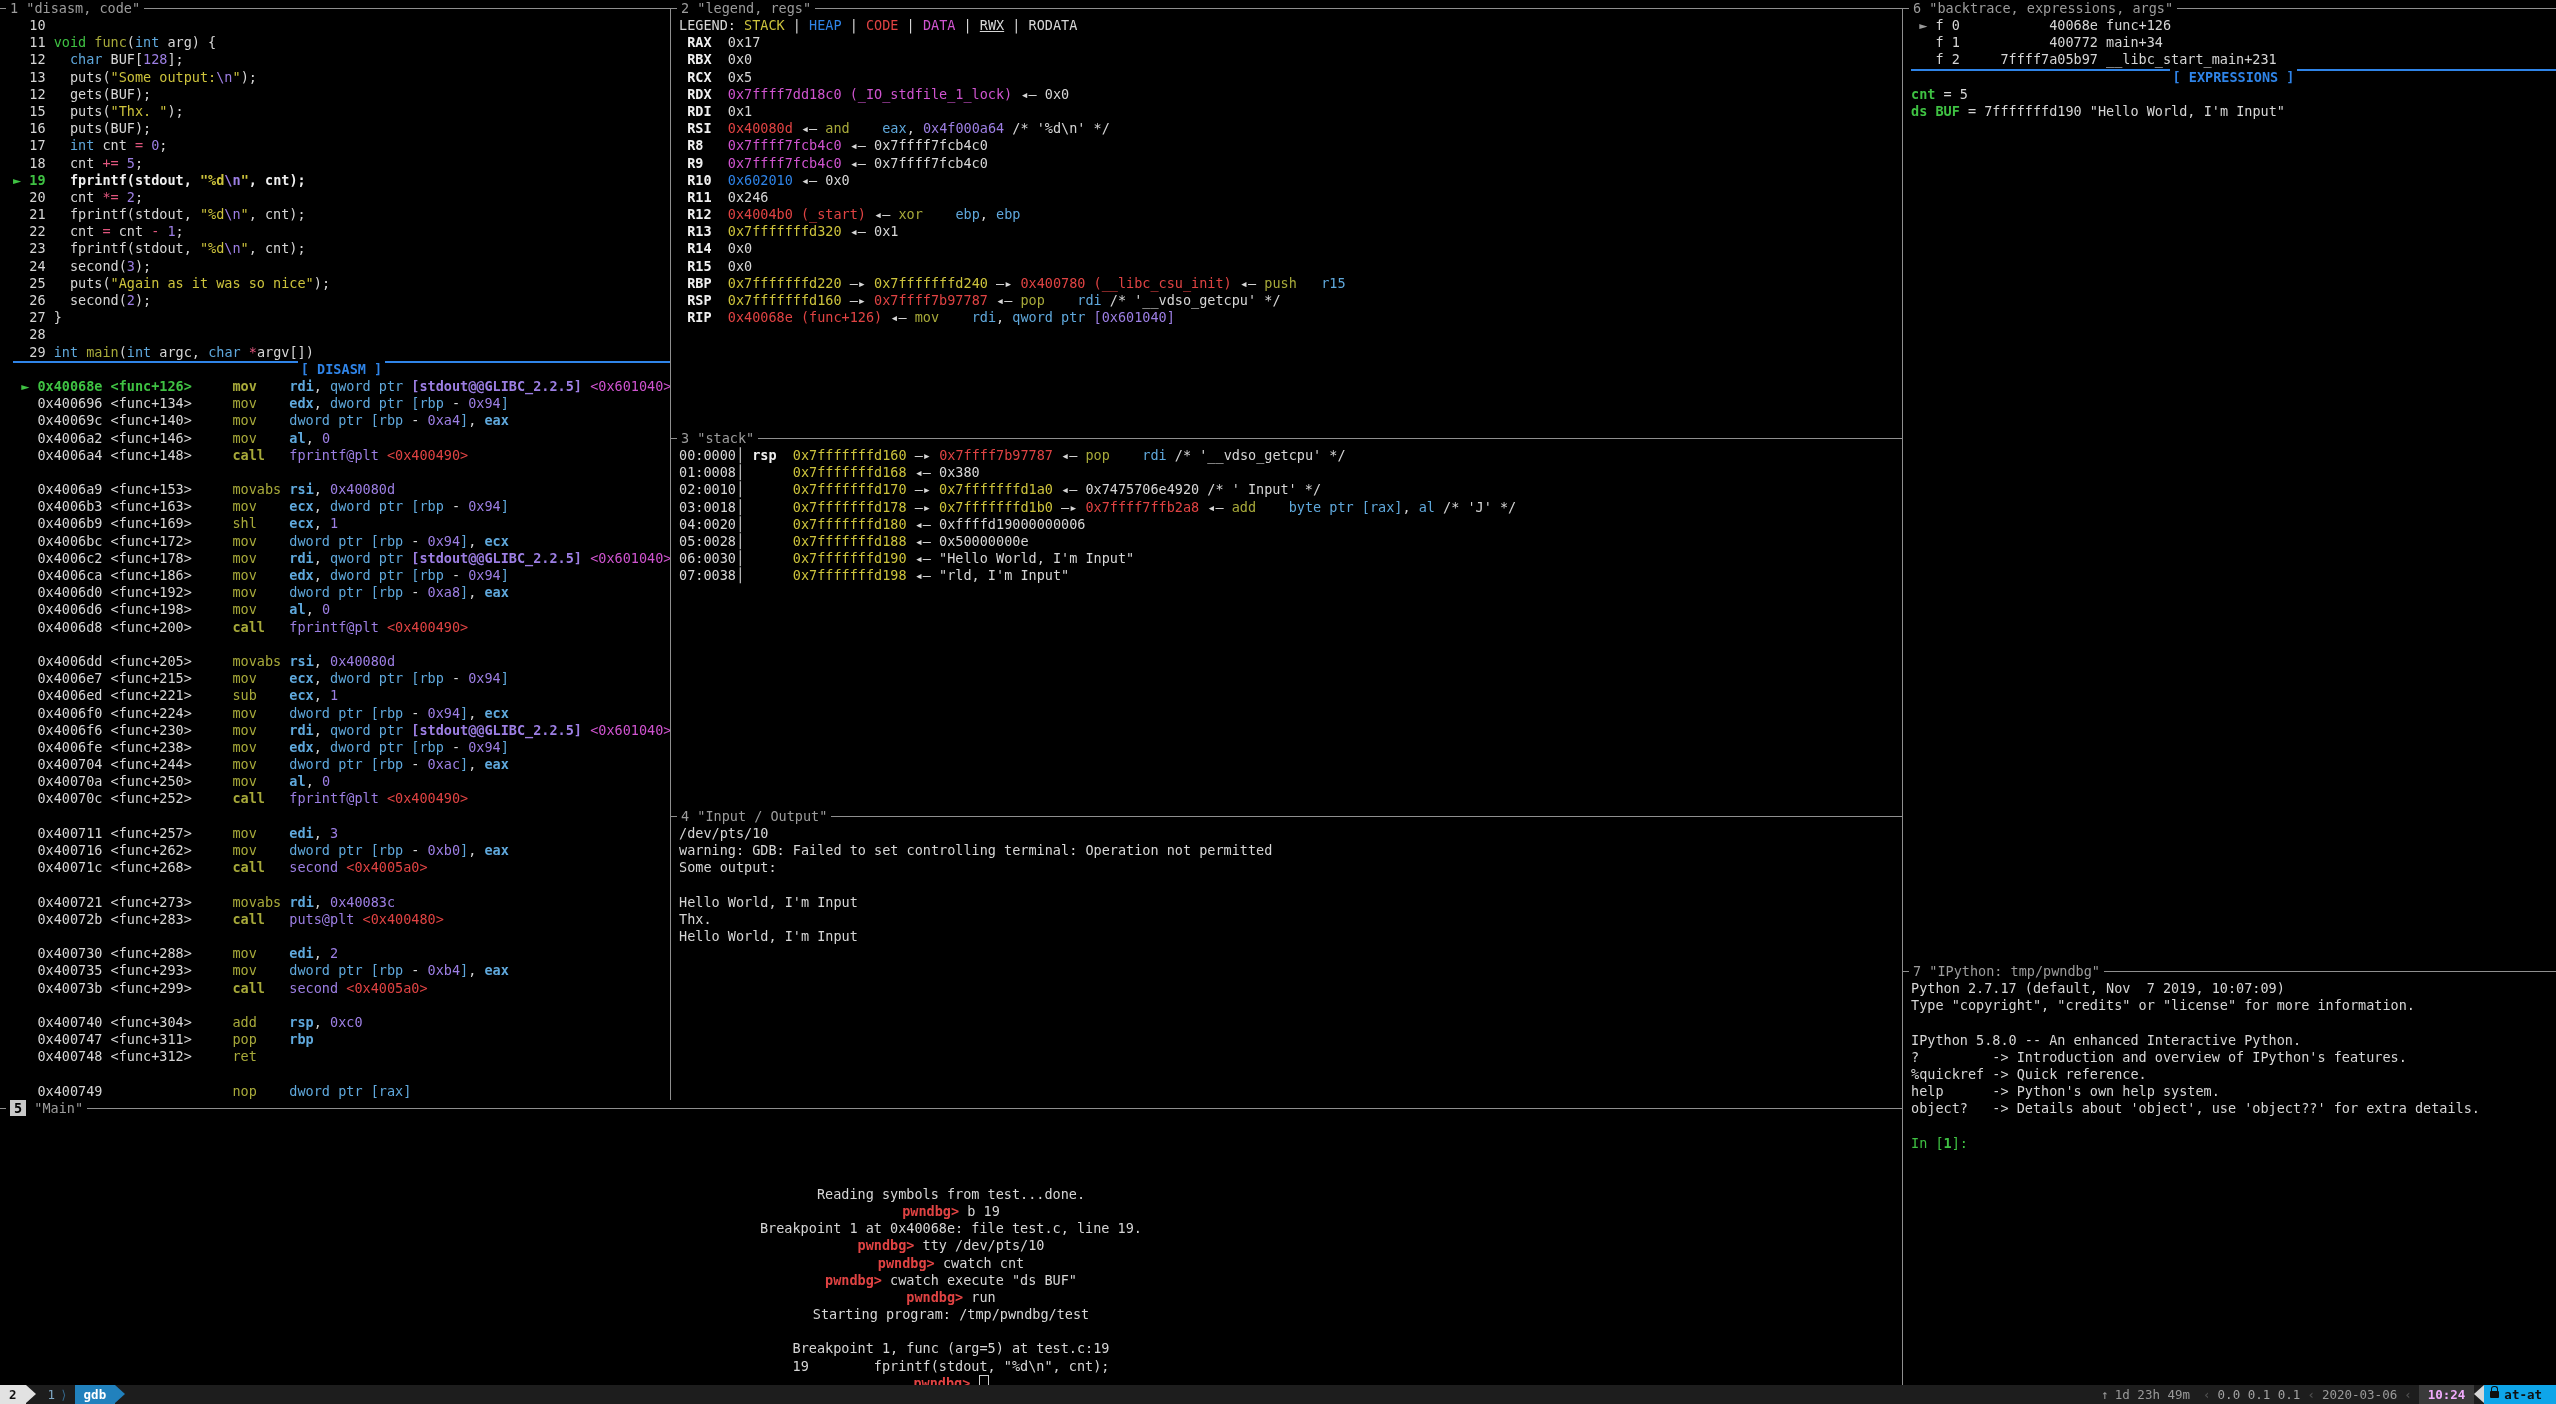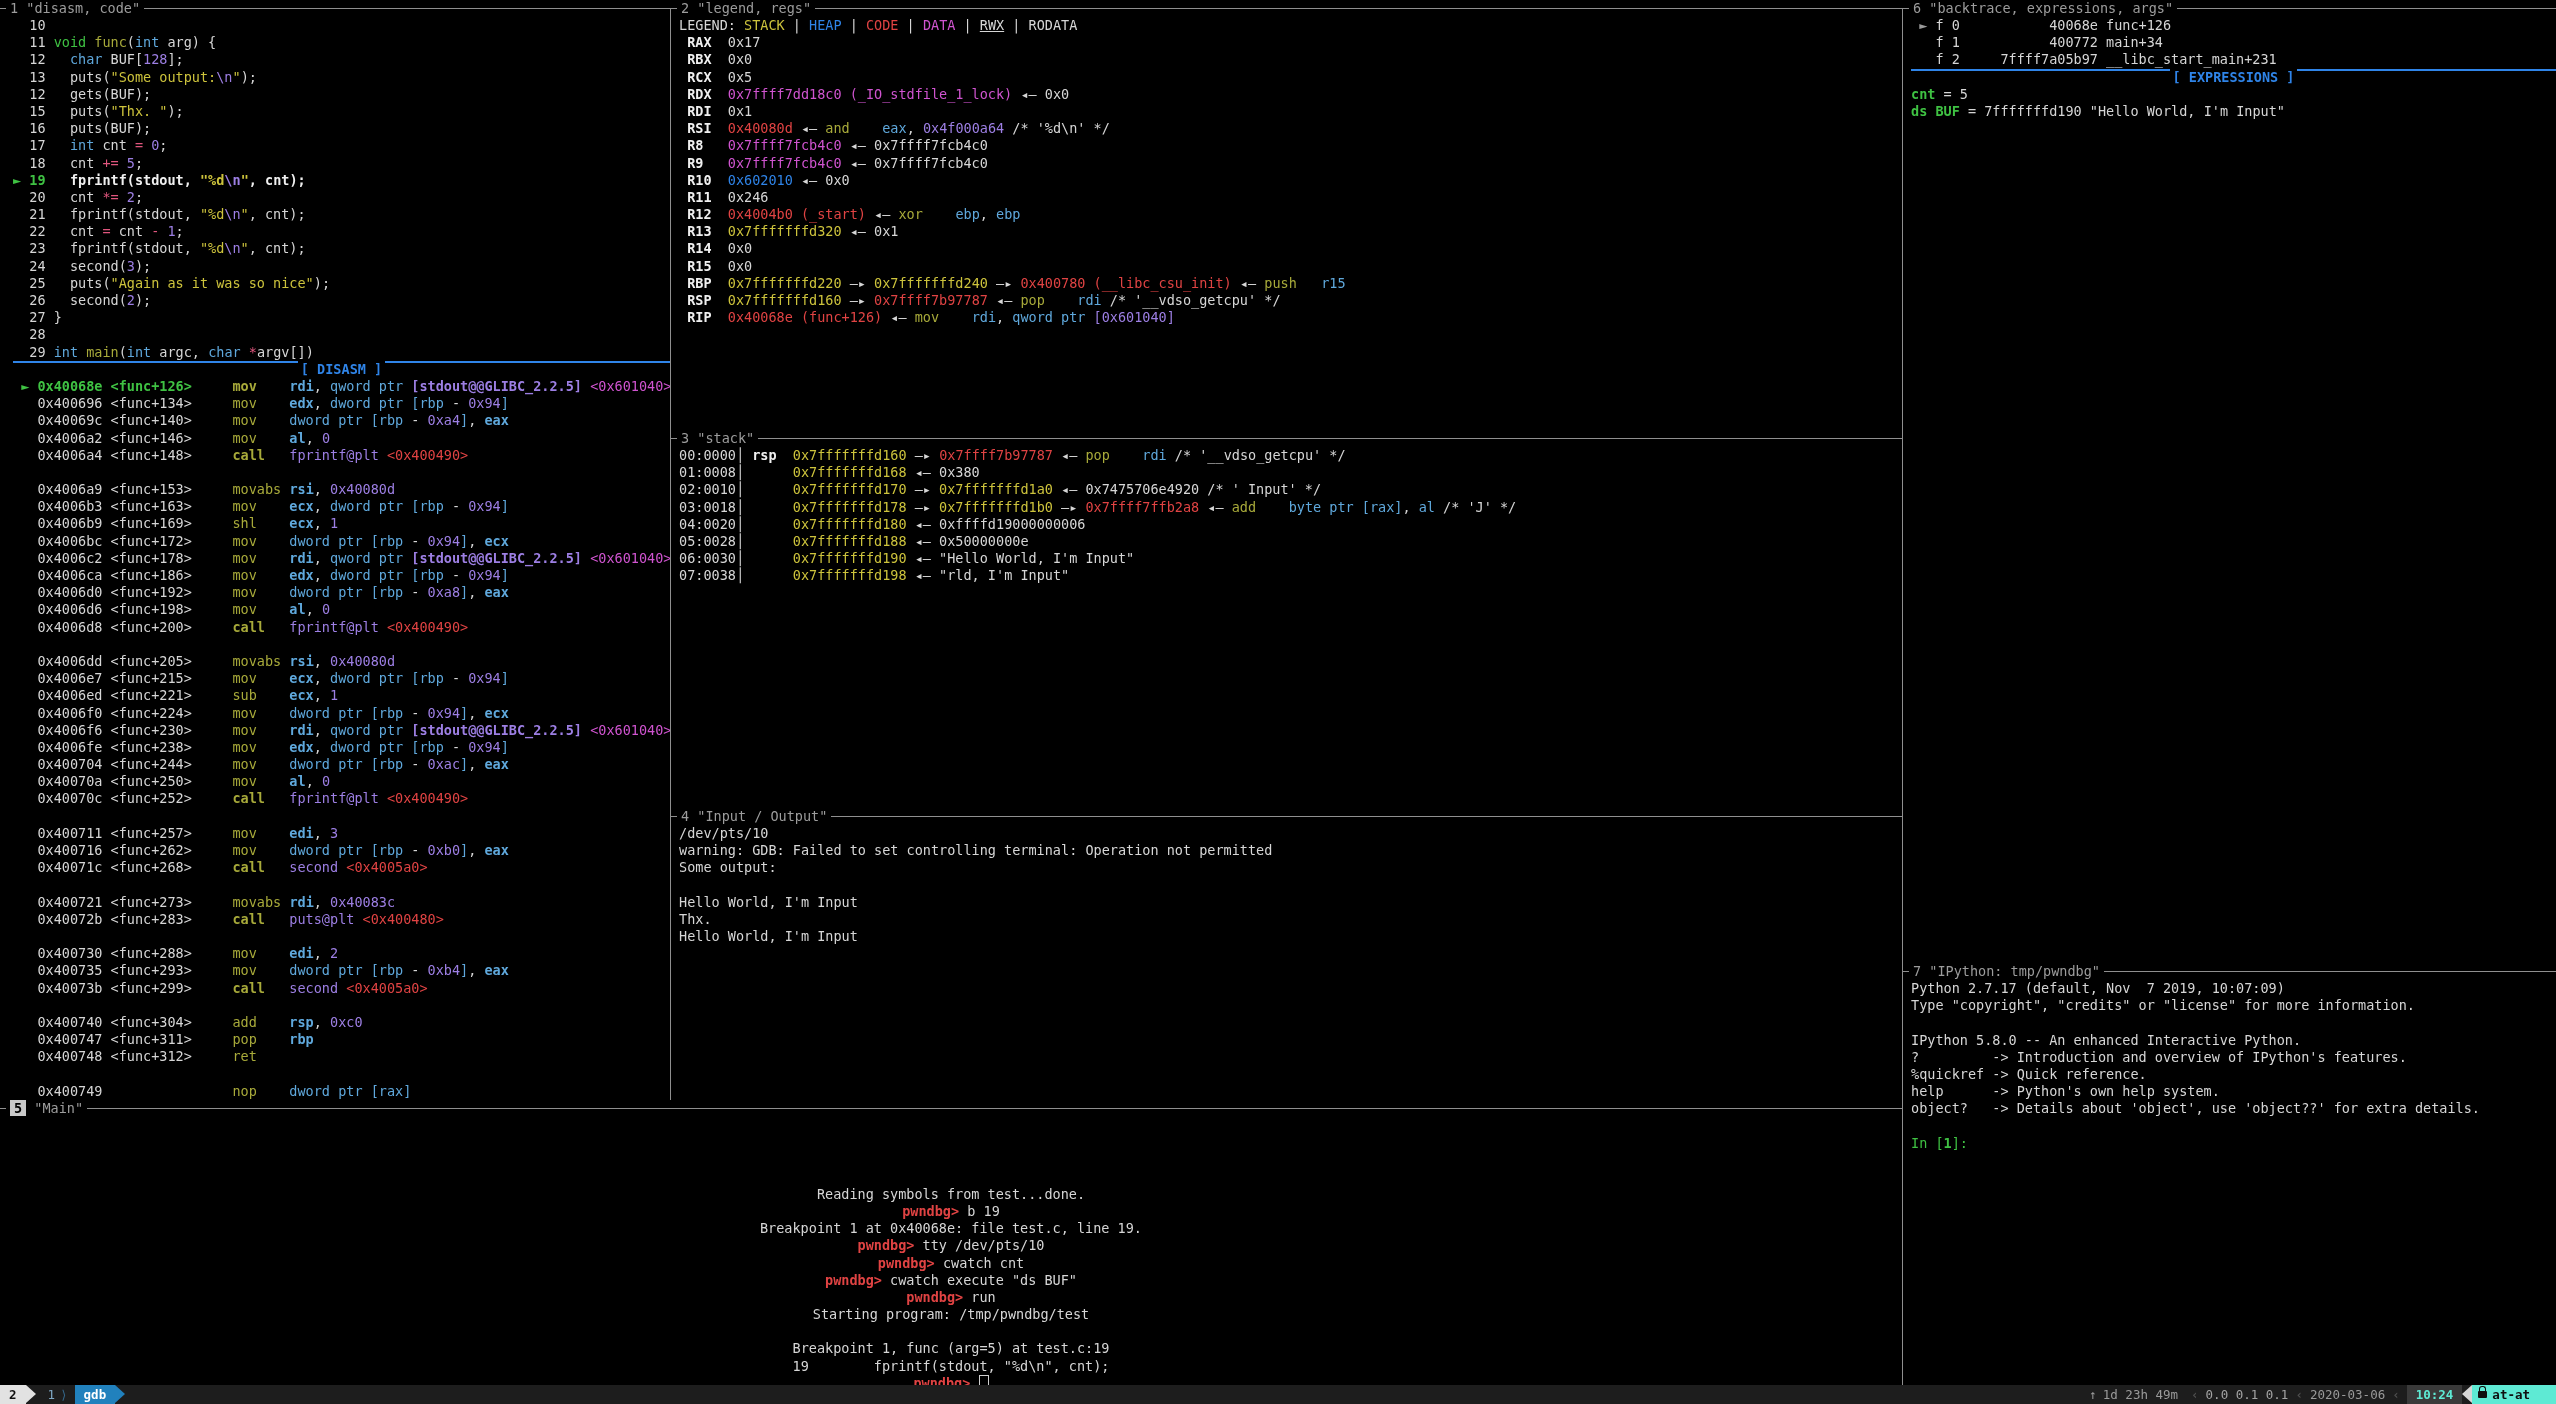--- a/index.html
+++ b/index.html
@@ -36,22 +36,22 @@
   .tri{width:0;height:0;border-top:9.5px solid transparent;border-bottom:9.5px solid transparent;}
   .tri.rw{border-left:10px solid #e2e2e2;}
   .tri.rb{border-left:10px solid #2181bd;}
   .tri.ll{border-right:10px solid #d6d6d6;}
   .sbidx{color:#7fa8c4;padding:0 5px 0 12px;}
   .sbsep{color:#35688c;padding-right:7px;}
   .sbgdb{background:#2181bd;color:#fff;font-weight:bold;padding:0 9px;}
   .sbright{margin-left:auto;display:flex;align-items:stretch;color:#9a9a9a;}
   .chev{color:#4f4f4f;padding:0 7px;font-weight:bold;}
   .sbload{color:#a3a3a3;font-weight:normal;}
-  .sbtime{background:#3a3a3a;color:#5eead4;font-weight:bold;padding:0 9px;}
-  .sbhost{background:#5eead4;color:#101010;font-weight:bold;padding:0 26px 0 6px;display:flex;align-items:center;gap:5px;}
+  .sbtime{background:#3a3a3a;color:#f0abfc;font-weight:bold;padding:0 9px;}
+  .sbhost{background:#0ea5e9;color:#101010;font-weight:bold;padding:0 14px 0 6px;display:flex;align-items:center;gap:5px;}
   .lock{position:relative;display:inline-block;width:9px;height:7px;background:#101010;border-radius:1px;}
   .lock::before{content:"";position:absolute;left:1px;top:-5px;width:5px;height:4px;border:1.5px solid #101010;border-bottom:none;border-radius:3px 3px 0 0;}
 </style>
 </head>
 <body>
 
 <div id="screen">
 
   <div class="pane" style="left:0;top:0;width:670px;height:1100px;">
     <div class="ptitle">

